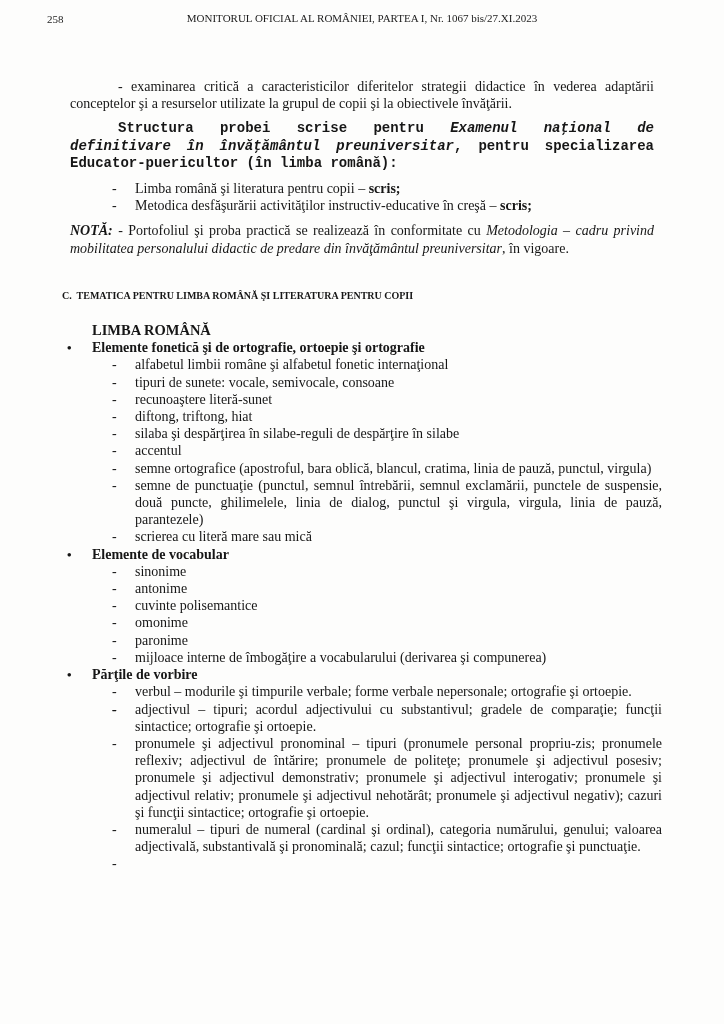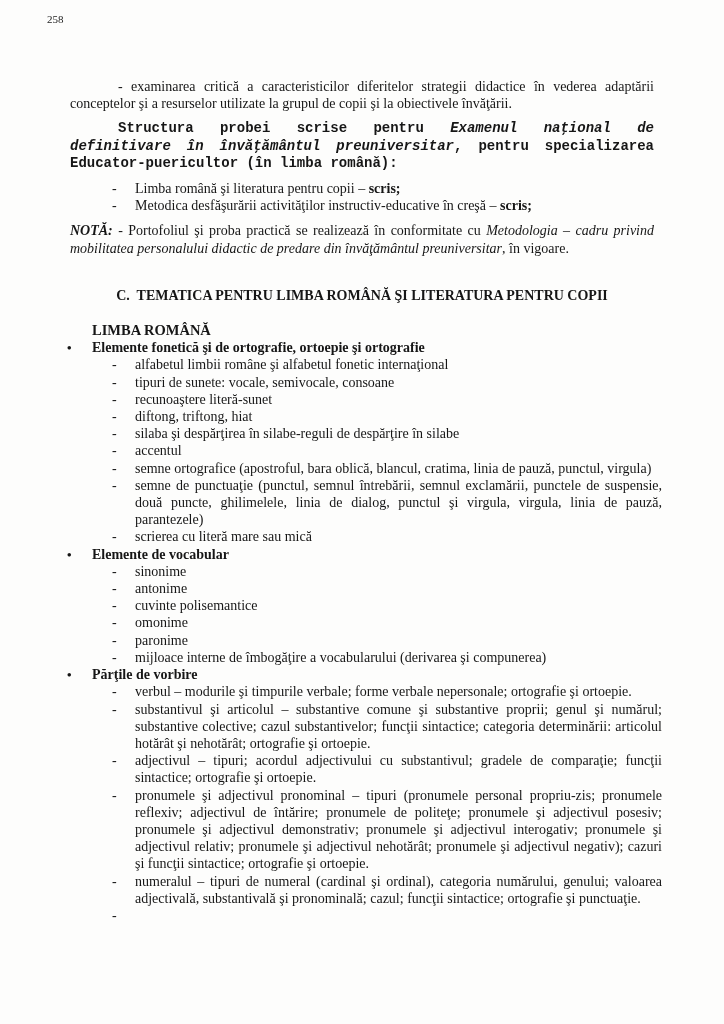--- a/index.html
+++ b/index.html
@@ -40,41 +40,41 @@
   .i { font-style: italic; }
 
   .gap-structura { margin-top: 9px; font-family: Liberation Mono, monospace; }
   .gap-nota { margin-top: 7px; }
 
   .ditem { position: relative; padding-left: 73px; }
   .ditem .dash { position: absolute; left: 50px; top: 0; }
 
   .cheading {
     margin: 30px 0 0 0;
-    font-size: 14px;
+    font-size: 10px;
     font-weight: bold;
-    text-align: center;
     line-height: 17.2px;
   }
   .subheading {
     margin: 18px 0 0 30px;
     font-size: 14.5px;
     font-weight: bold;
     line-height: 17.2px;
   }
   .bsection .btitle-row { position: relative; padding-left: 30px; font-weight: bold; }
   .bsection .bullet { position: absolute; left: 5px; top: 0; font-size: 13px; }
 </style>
 </head>
 <body>
 
 <div class="page">
 
   <div class="header">
     <span class="pagenum">258</span>
+    <div class="htitle">MONITORUL OFICIAL AL ROMÂNIEI, PARTEA I, Nr. 1067 bis/27.XI.2023</div>
   </div>
 
   <div class="content">
 
     <p class="justify indent">- examinarea critică a caracteristicilor diferitelor strategii didactice în vederea adaptării conceptelor şi a resurselor utilizate la grupul de copii şi la obiectivele învăţării.</p>
 
     <p class="justify indent gap-structura"><span class="b">Structura probei scrise pentru </span><span class="b i">Examenul naţional de definitivare în învăţământul preuniversitar</span><span class="b">, pentru specializarea Educator-puericultor (în limba română):</span></p>
 
     <div class="ditem justify">
       <span class="dash">-</span>
@@ -189,21 +189,20 @@
       <span class="btitle">Părţile de vorbire</span>
     </div>
     <div class="bitems">
   <div class="ditem justify">
     <span class="dash">-</span>
     <span class="itext">verbul – modurile şi timpurile verbale; forme verbale nepersonale; ortografie şi ortoepie.</span>
   </div>
 
   <div class="ditem justify">
     <span class="dash">-</span>
-    <span class="itext">substantivul şi articolul – substantive comune şi substantive proprii; genul şi numărul; substantive colective; cazul substantivelor; funcţii sintactice; categoria determinării: articolul hotărât şi nehotărât; ortografie şi ortoepie.</span>
   </div>
 
   <div class="ditem justify">
     <span class="dash">-</span>
     <span class="itext">adjectivul – tipuri; acordul adjectivului cu substantivul; gradele de comparaţie; funcţii sintactice; ortografie şi ortoepie.</span>
   </div>
 
   <div class="ditem justify">
     <span class="dash">-</span>
     <span class="itext">pronumele şi adjectivul pronominal – tipuri (pronumele personal propriu-zis; pronumele reflexiv; adjectivul de întărire; pronumele de politeţe; pronumele şi adjectivul posesiv; pronumele şi adjectivul demonstrativ; pronumele şi adjectivul interogativ; pronumele şi adjectivul relativ; pronumele şi adjectivul nehotărât; pronumele şi adjectivul negativ); cazuri şi funcţii sintactice; ortografie şi ortoepie.</span>

